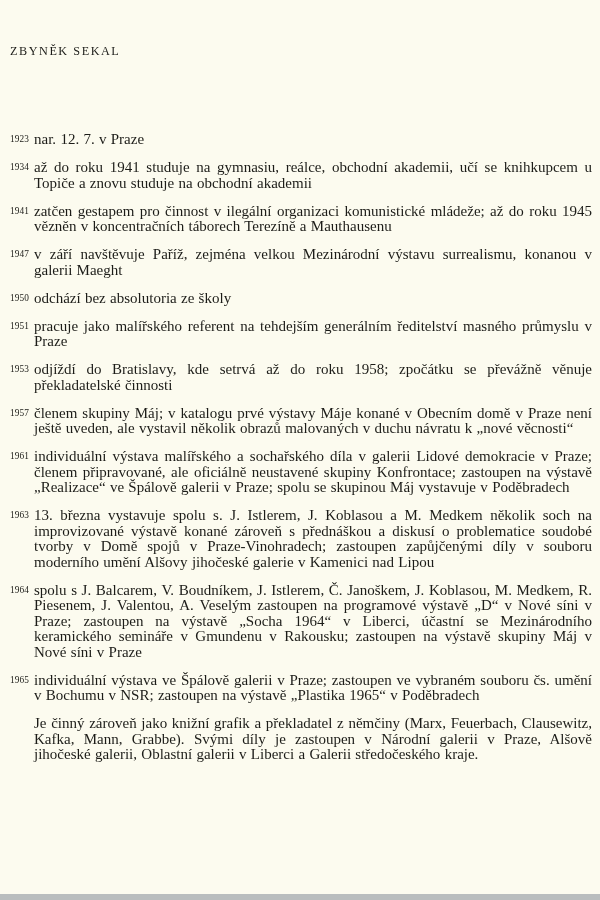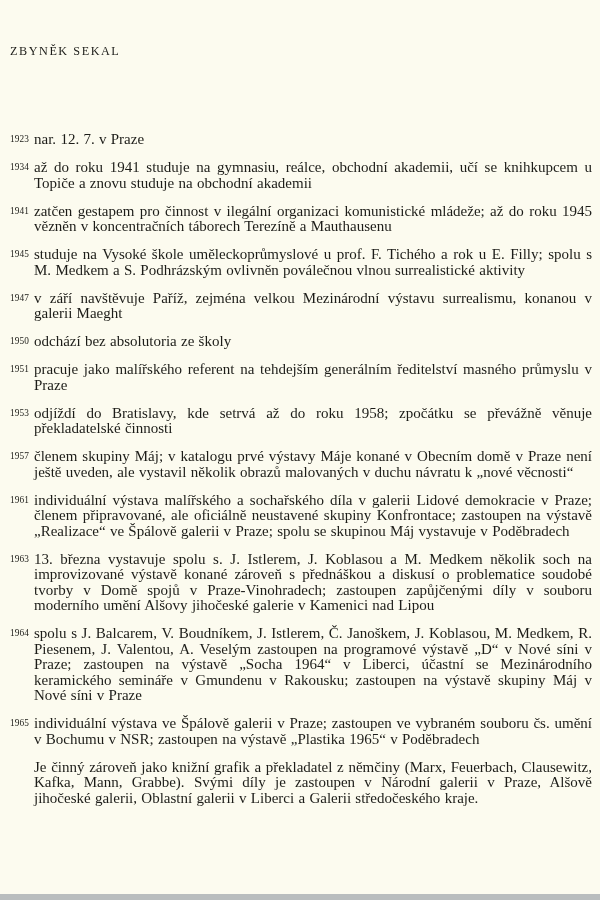--- a/index.html
+++ b/index.html
@@ -92,24 +92,20 @@
       </div>
       <div class="entry">
         <div class="entry-year">1934</div>
         <div class="entry-text">až do roku 1941 studuje na gymnasiu, reálce, obchodní akademii, učí se knihkupcem u Topiče a znovu studuje na obchodní akademii</div>
       </div>
       <div class="entry">
         <div class="entry-year">1941</div>
         <div class="entry-text">zatčen gestapem pro činnost v ilegální organizaci komunistické mládeže; až do roku 1945 vězněn v koncentračních táborech Terezíně a Mauthausenu</div>
       </div>
       <div class="entry">
-        <div class="entry-year">1945</div>
-        <div class="entry-text">studuje na Vysoké škole uměleckoprůmyslové u prof. F. Tichého a rok u E. Filly; spolu s M. Medkem a S. Podhrázským ovlivněn poválečnou vlnou surrealistické aktivity</div>
-      </div>
-      <div class="entry">
         <div class="entry-year">1947</div>
         <div class="entry-text">v září navštěvuje Paříž, zejména velkou Mezinárodní výstavu surrealismu, konanou v galerii Maeght</div>
       </div>
       <div class="entry">
         <div class="entry-year">1950</div>
         <div class="entry-text">odchází bez absolutoria ze školy</div>
       </div>
       <div class="entry">
         <div class="entry-year">1951</div>
         <div class="entry-text">pracuje jako malířského referent na tehdejším generálním ředitelství masného průmyslu v Praze</div>

